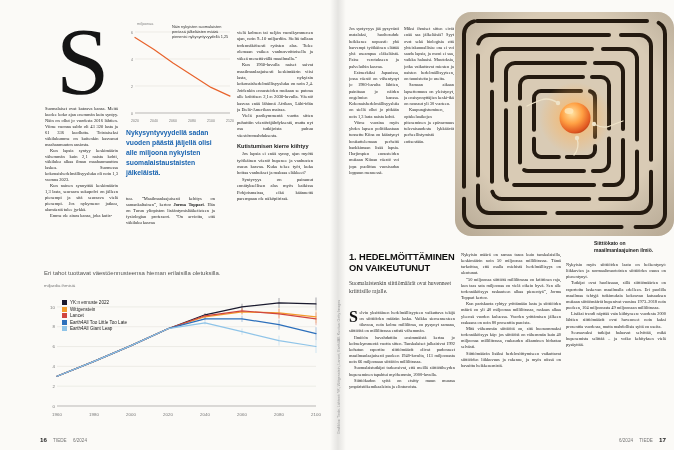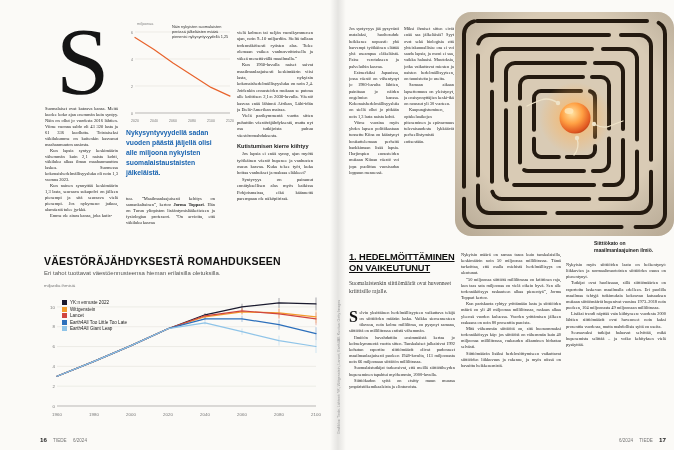--- a/index.html
+++ b/index.html
@@ -37,21 +37,21 @@
   .footer .pno{font-weight:bold;font-size:6.2px;color:#1a1a1a;}
   .footer-left{left:40px;}
   .footer-right{left:560px;width:106px;text-align:right;}
   .footer-right span{margin-right:0;margin-left:5px;}
   .colA{left:349px;top:26px;width:50px;height:210px;font-size:4.4px;line-height:1.42;}
   .colB{left:404px;top:26px;width:50px;height:210px;font-size:4.4px;line-height:1.42;}
   .maze{position:absolute;left:455px;top:12px;width:219px;height:224px;}
   .maze-cap{position:absolute;left:594px;top:240px;width:72px;
             font:bold 5px/1.35 "Liberation Sans",sans-serif;color:#1c1c1c;}
   .sec-head{position:absolute;left:349px;top:252px;width:112px;margin:0;
-            font:800 9.3px/1.15 "Liberation Sans",sans-serif;color:#0e0e0e;letter-spacing:-0.1px;text-decoration:underline;}
+            font:800 9.3px/1.15 "Liberation Sans",sans-serif;color:#0e0e0e;letter-spacing:-0.1px;}
   .standfirst{position:absolute;left:349px;top:280px;width:104px;
               font:5.6px/1.4 "Liberation Serif",serif;color:#3c3c3c;}
   .secC1{left:349px;top:310px;width:106px;height:120px;font-size:4.4px;line-height:1.4;}
   .drop2{float:left;font:bold 16px/13px "Liberation Serif",serif;margin:0 1.5px 0 0;color:#111;}
   .secC2{left:461px;top:252px;width:100px;height:178px;font-size:4.4px;line-height:1.4;}
   .secC3{left:566px;top:262px;width:100px;height:168px;font-size:4.4px;line-height:1.4;}
   .credit{position:absolute;left:337px;top:262px;height:172px;writing-mode:vertical-rl;
           transform:rotate(180deg);font:3.6px "Liberation Sans",sans-serif;color:#9a9a9a;}
 </style>
 </head>
@@ -99,21 +99,20 @@
 
   <div class="col col3">
     <p>vielä kolmen tai neljän vuosikymmenen ajan, noin 9–10 miljardiin. Sieltä tullaan todennäköisesti rytisten alas. Tulee olemaan vaikea vanhusvoittoisella ja väkeä menettävällä maailmalla.”</p>
     <p>Kun 1960-luvulla naiset saivat maailmanlaajuisesti keskimäärin viisi lasta, nykyisin kokonaishedelmällisyysluku on noin 2,4. Joidenkin ennusteiden mukaan se putoaa alle kriittisen 2,1:n 2030-luvulla. Väestö kasvaa enää lähinnä Afrikan, Lähi-idän ja Etelä-Amerikan maissa.</p>
     <p>Vielä parikymmentä vuotta sitten puhuttiin väestöräjähdyksestä, mutta nyt osa tutkijoista puhuu väestöromahduksesta.</p>
     <h4 class="subhead">Kutistumisen kierre kiihtyy</h4>
     <p>Jos lapsia ei enää synny, ajan myötä työikäinen väestö hupenee ja vanhusten osuus kasvaa. Kuka tekee työt, kuka hoitaa vanhukset ja maksaa eläkkeet?</p>
     <p>Syntyvyys on painunut ennätyksellisen alas myös kaikissa Pohjoismaissa, eikä käännettä parempaan ole näköpiirissä.</p>
   </div>
 
-  <div class="chart-title">VÄESTÖRÄJÄHDYKSESTÄ ROMAHDUKSEEN</div>
   <div class="chart-sub">Eri tahot tuottavat väestöennusteensa hieman erilaisilla oletuksilla.</div>
   <div class="chart-ylab">miljardia ihmisiä</div>
   <svg class="world" width="278" height="126" viewBox="0 0 278 126">
       <line x1="13" x2="272" y1="115" y2="115" stroke="#e4e2dc" stroke-width="0.6"></line>
       <text x="11" y="116.6" font-size="4.4" fill="#777" text-anchor="end">0</text>
       <line x1="13" x2="272" y1="95.18181818181819" y2="95.18181818181819" stroke="#e4e2dc" stroke-width="0.6"></line>
       <text x="11" y="96.78181818181818" font-size="4.4" fill="#777" text-anchor="end">2</text>
       <line x1="13" x2="272" y1="75.36363636363636" y2="75.36363636363636" stroke="#e4e2dc" stroke-width="0.6"></line>
       <text x="11" y="76.96363636363635" font-size="4.4" fill="#777" text-anchor="end">4</text>
       <line x1="13" x2="272" y1="55.54545454545455" y2="55.54545454545455" stroke="#e4e2dc" stroke-width="0.6"></line>

